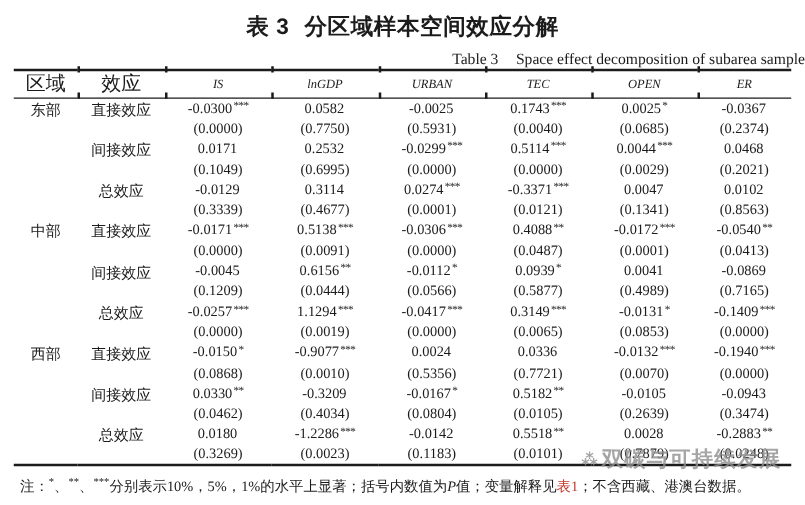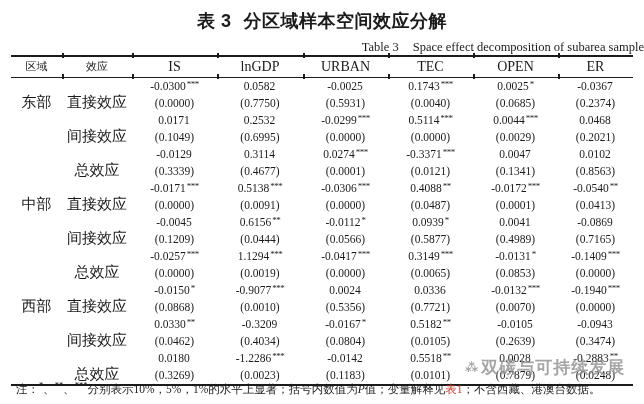--- a/index.html
+++ b/index.html
@@ -18,25 +18,25 @@
   .title-en .gap{display:inline-block;width:14px;}
 
   
   .tablewrap{position:absolute;left:11px;top:55px;width:622px;}
   table{
     border-collapse:collapse;width:622px;table-layout:fixed;
     border-top:2px solid #1b1b1b;border-bottom:2px solid #1b1b1b;
   }
   thead tr{height:21px;}
   thead th{border-bottom:1px solid #1b1b1b;font-weight:normal;padding:0;}
-  th.cn{font-size:11px;}
-  th.var{font-size:14px;}
+  th.cn{font-size:16px;}
+  th.var{font-style:italic;font-size:10px;}
   tbody tr{height:16.3px;}
   tbody td{padding:0;text-align:center;vertical-align:middle;}
-  td.region,td.effect{vertical-align:top;font-size:15px;padding-top:15px;}
+  td.region,td.effect{vertical-align:top;font-size:12px;padding-top:1px;}
   td.num{font-size:11.5px;white-space:nowrap;}
   td.pv{font-size:11.5px;white-space:nowrap;}
   sup.st{font-size:9px;line-height:0;position:relative;top:2px;margin-left:1px;letter-spacing:-.5px;}
   
   .tick{position:absolute;width:1.5px;height:5px;background:#1b1b1b;}
   .row1{top:-2px;}.row2{top:18.5px;}
   .c1{left:51px;}.c2{left:121px;}.c3{left:206px;}.c4{left:292px;}
   .c5{left:377px;}.c6{left:462px;}.c7{left:547px;}
 
   

